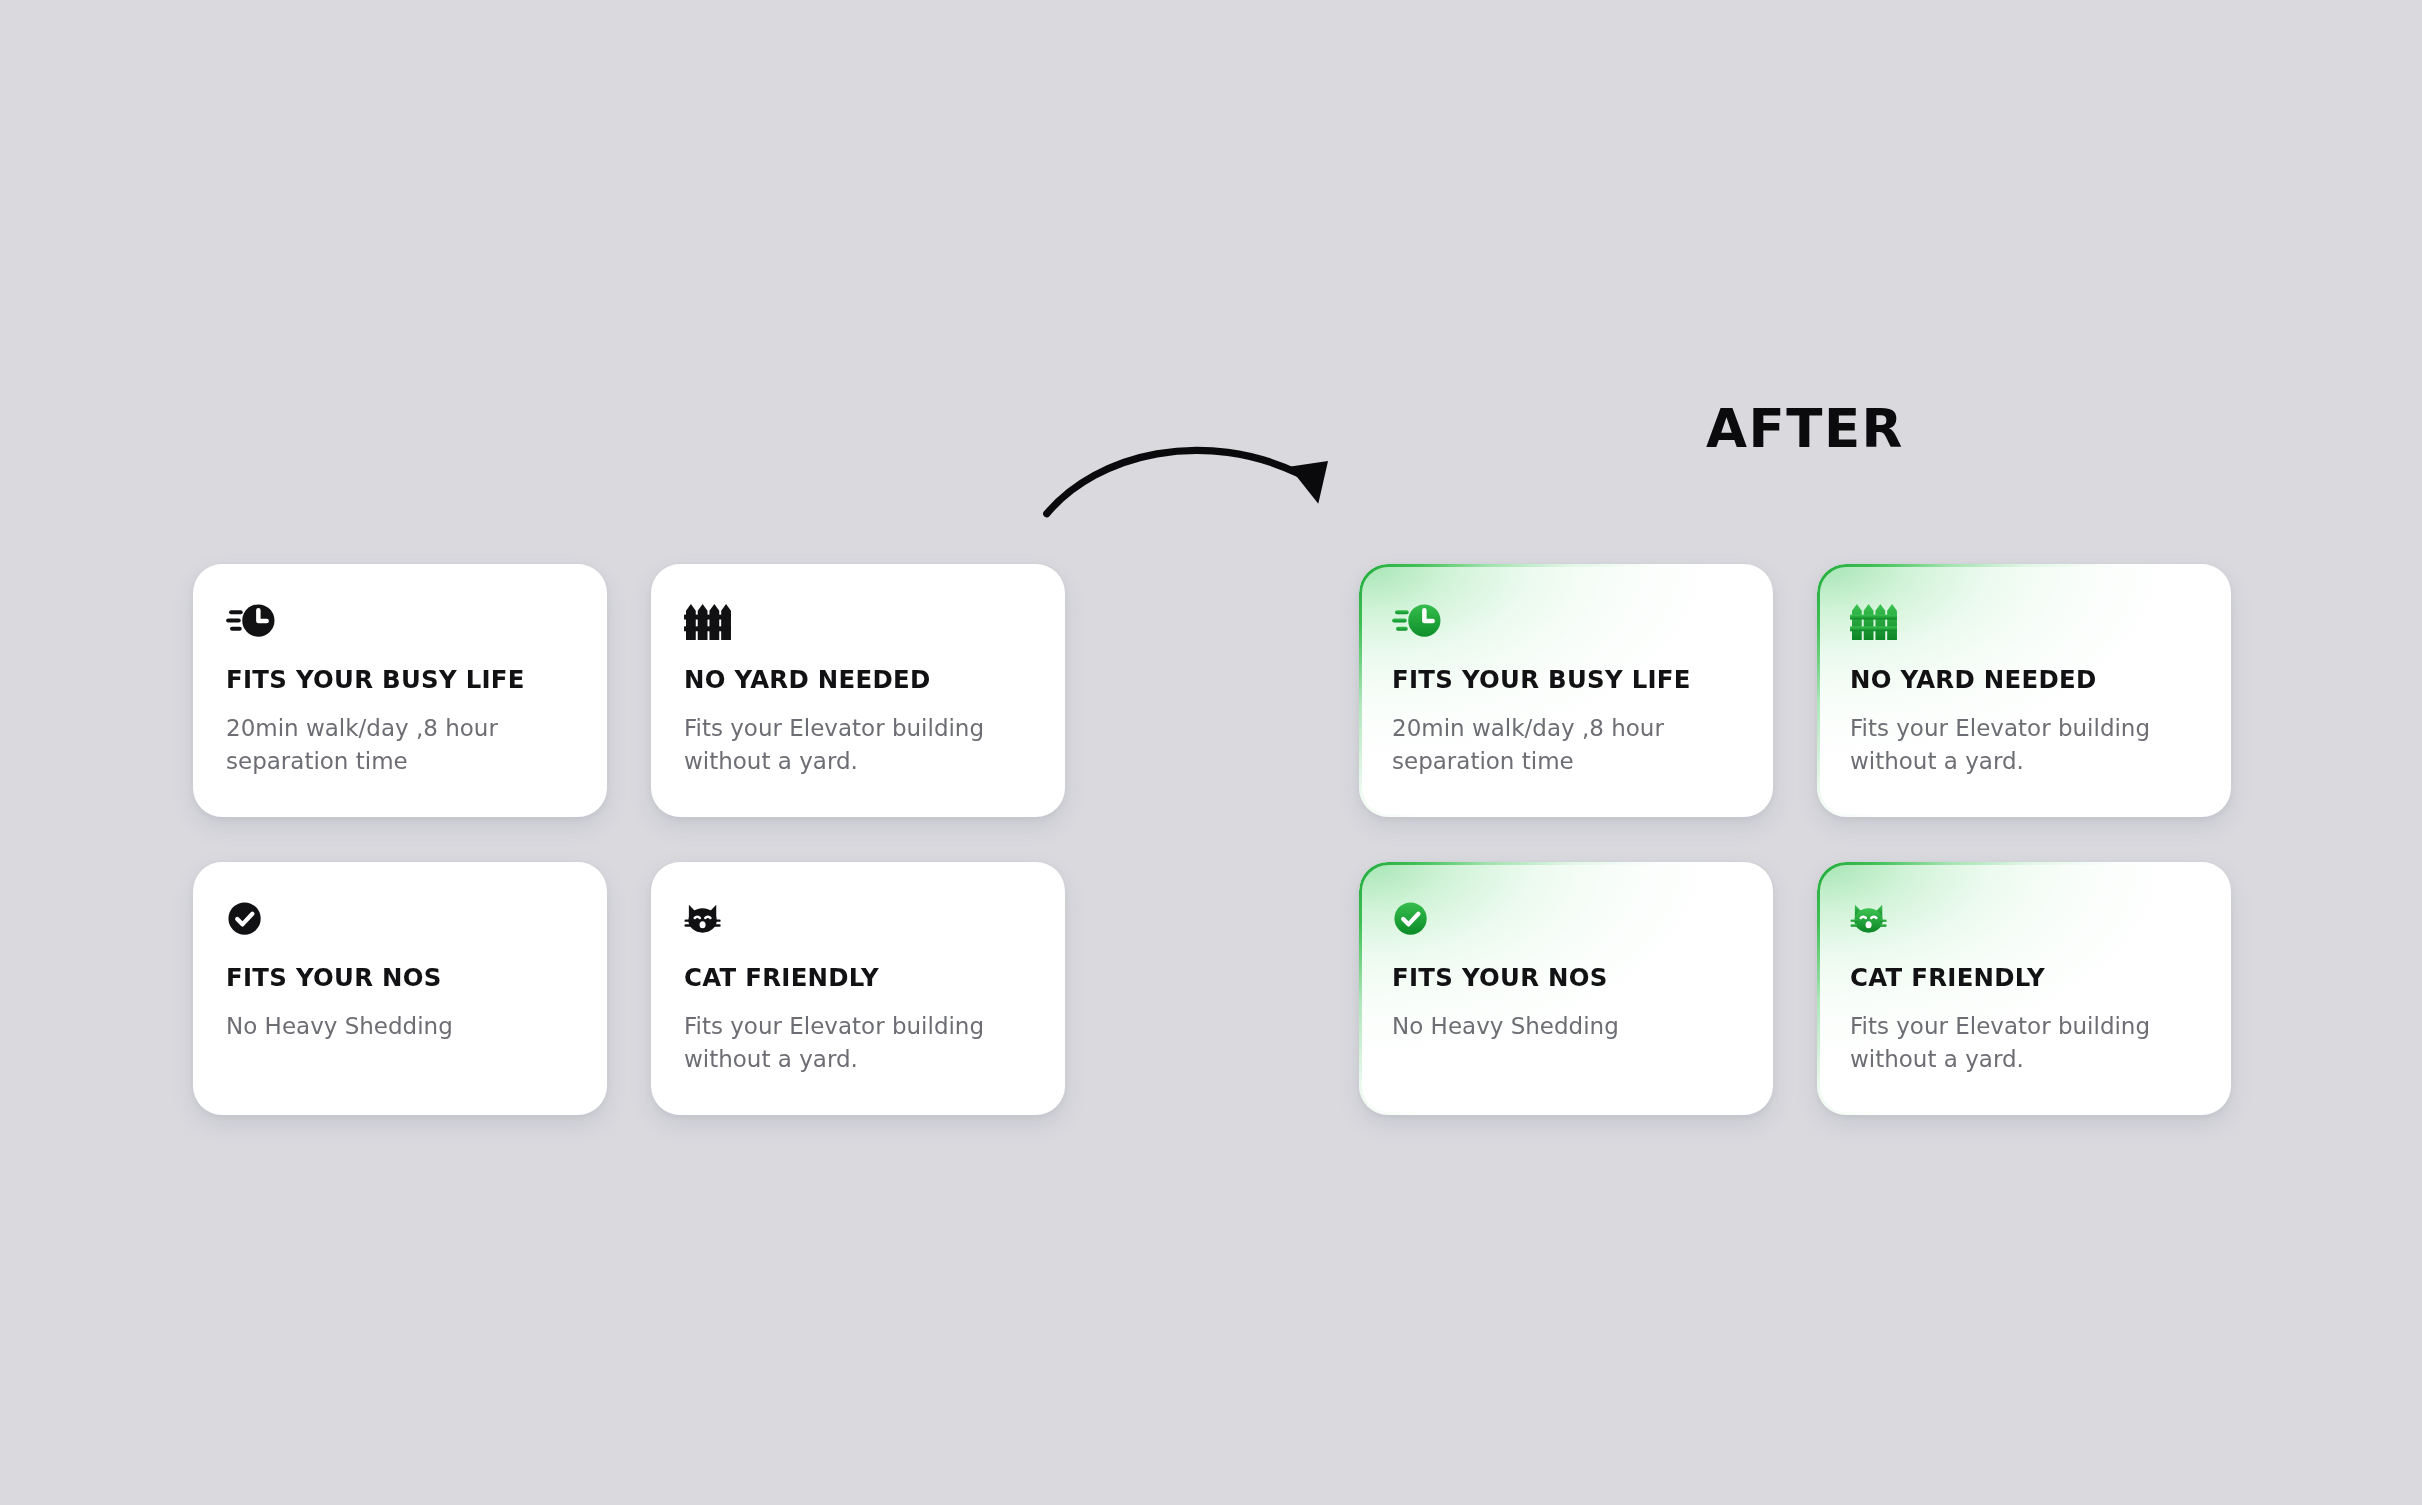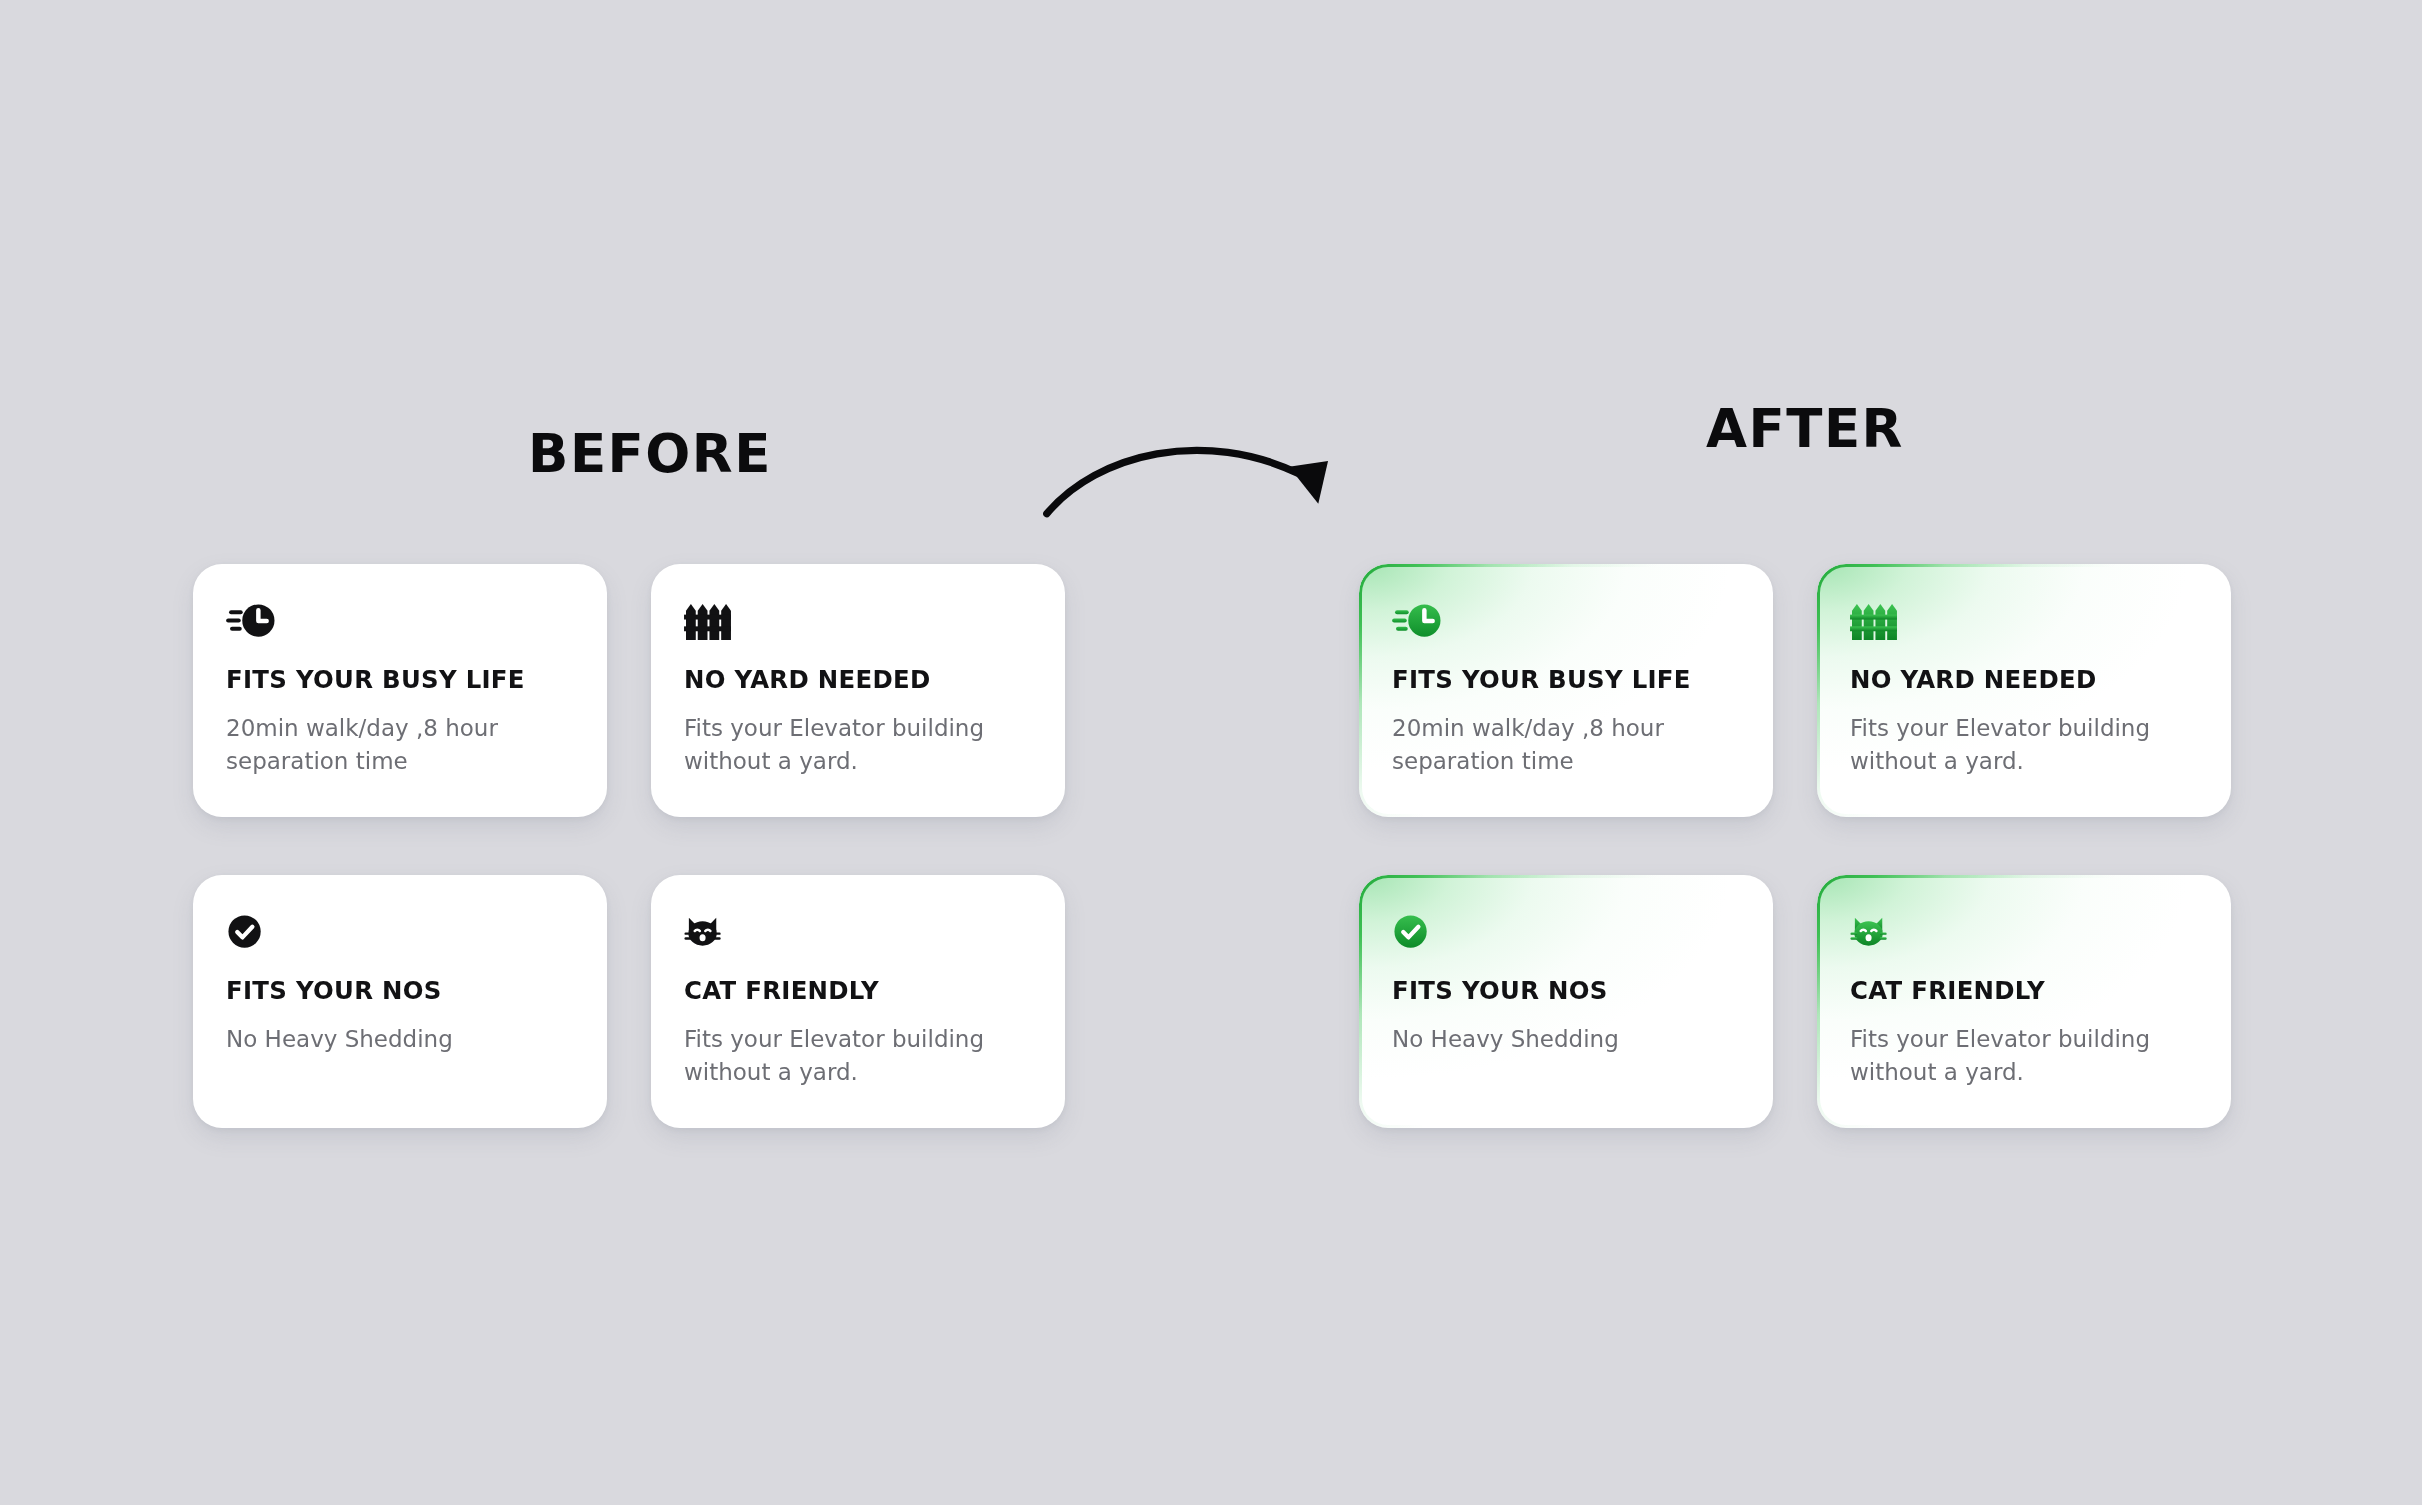--- a/index.html
+++ b/index.html
@@ -43,21 +43,21 @@
     height: 127px;
     pointer-events: none;
   }
 
   
   .grid {
     position: absolute;
     display: grid;
     grid-template-columns: 414px 414px;
     grid-template-rows: 253px 253px;
-    gap: 58px 44px;
+    gap: 45px 44px;
   }
   #grid-before { left: 193px; top: 564px; }
   #grid-after  { left: 1359px; top: 564px; }
 
   .card {
     position: relative;
     border-radius: 29px;
     background: #ffffff;
     box-shadow: 0 9.8px 21.5px rgba(120,124,140,0.16),
                 0 2px 4.9px rgba(120,124,140,0.10);
@@ -123,21 +123,20 @@
     line-height: 1.42;
     color: #6d6e74;
     max-width: 341px;
   }
 </style>
 </head>
 <body>
 
 <div class="stage">
 
-  <div class="section-title" id="title-before">BEFORE</div>
 
   <div class="section-title" id="title-after">AFTER</div>
 
   <div class="arrow-wrap">
     <svg width="332" height="127" viewBox="0 0 340 130" fill="none">
       <path d="M8 102 C 60 40, 170 14, 268 62" stroke="#0a0a0c" stroke-width="7.5" stroke-linecap="round" fill="none"></path>
       <path d="M286 92 L 256 54 L 296 48 Z" fill="#0a0a0c"></path>
     </svg>
   </div>
 

